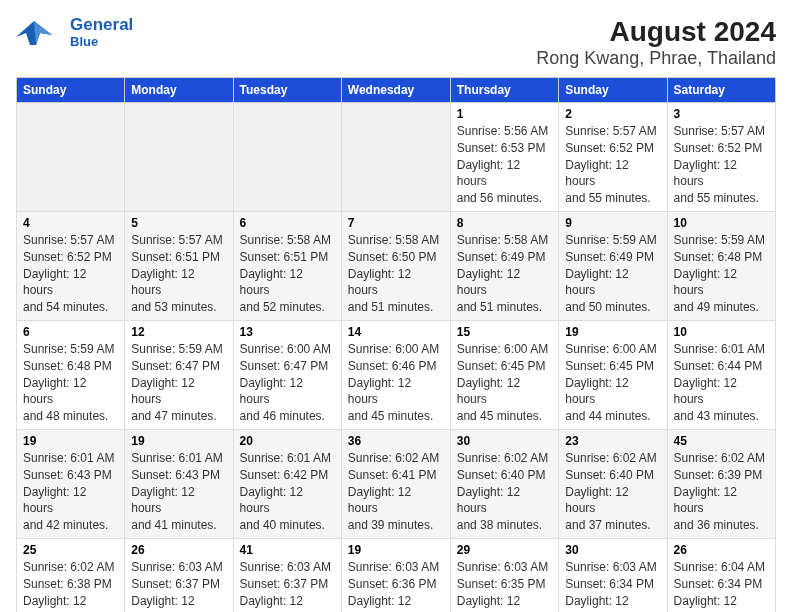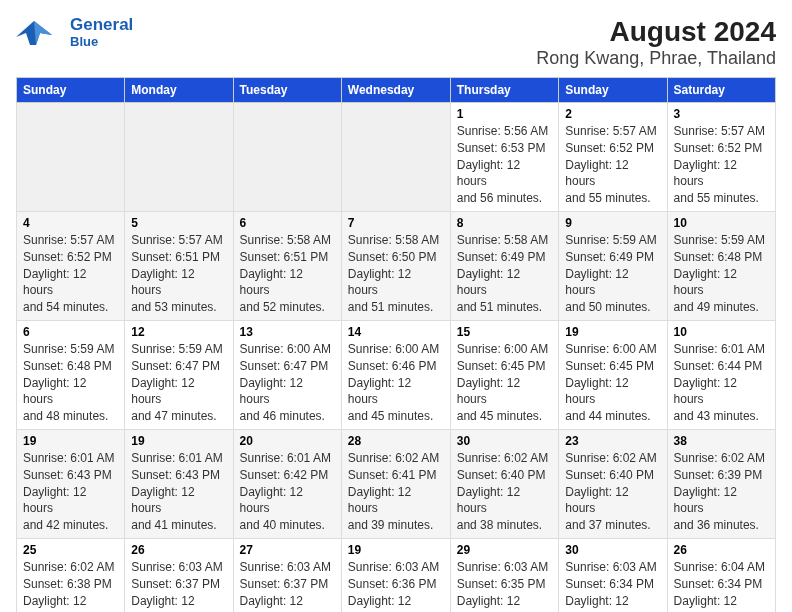--- a/index.html
+++ b/index.html
@@ -256,42 +256,42 @@
 and 41 minutes.</div>
         </td>
         <td>
           <span class="day-num">20</span>
           <div class="day-info" style="white-space: pre-line;">Sunrise: 6:01 AM
 Sunset: 6:42 PM
 Daylight: 12 hours
 and 40 minutes.</div>
         </td>
         <td>
-          <span class="day-num">28</span>
+          <span class="day-num">36</span>
           <div class="day-info" style="white-space: pre-line;">Sunrise: 6:02 AM
 Sunset: 6:41 PM
 Daylight: 12 hours
 and 39 minutes.</div>
         </td>
         <td>
           <span class="day-num">30</span>
           <div class="day-info" style="white-space: pre-line;">Sunrise: 6:02 AM
 Sunset: 6:40 PM
 Daylight: 12 hours
 and 38 minutes.</div>
         </td>
         <td>
           <span class="day-num">23</span>
           <div class="day-info" style="white-space: pre-line;">Sunrise: 6:02 AM
 Sunset: 6:40 PM
 Daylight: 12 hours
 and 37 minutes.</div>
         </td>
         <td>
-          <span class="day-num">38</span>
+          <span class="day-num">45</span>
           <div class="day-info" style="white-space: pre-line;">Sunrise: 6:02 AM
 Sunset: 6:39 PM
 Daylight: 12 hours
 and 36 minutes.</div>
         </td>
       </tr>
       <tr>
         <td>
           <span class="day-num">25</span>
           <div class="day-info" style="white-space: pre-line;">Sunrise: 6:02 AM
@@ -300,21 +300,21 @@
 and 35 minutes.</div>
         </td>
         <td>
           <span class="day-num">26</span>
           <div class="day-info" style="white-space: pre-line;">Sunrise: 6:03 AM
 Sunset: 6:37 PM
 Daylight: 12 hours
 and 34 minutes.</div>
         </td>
         <td>
-          <span class="day-num">27</span>
+          <span class="day-num">41</span>
           <div class="day-info" style="white-space: pre-line;">Sunrise: 6:03 AM
 Sunset: 6:37 PM
 Daylight: 12 hours
 and 33 minutes.</div>
         </td>
         <td>
           <span class="day-num">19</span>
           <div class="day-info" style="white-space: pre-line;">Sunrise: 6:03 AM
 Sunset: 6:36 PM
 Daylight: 12 hours

